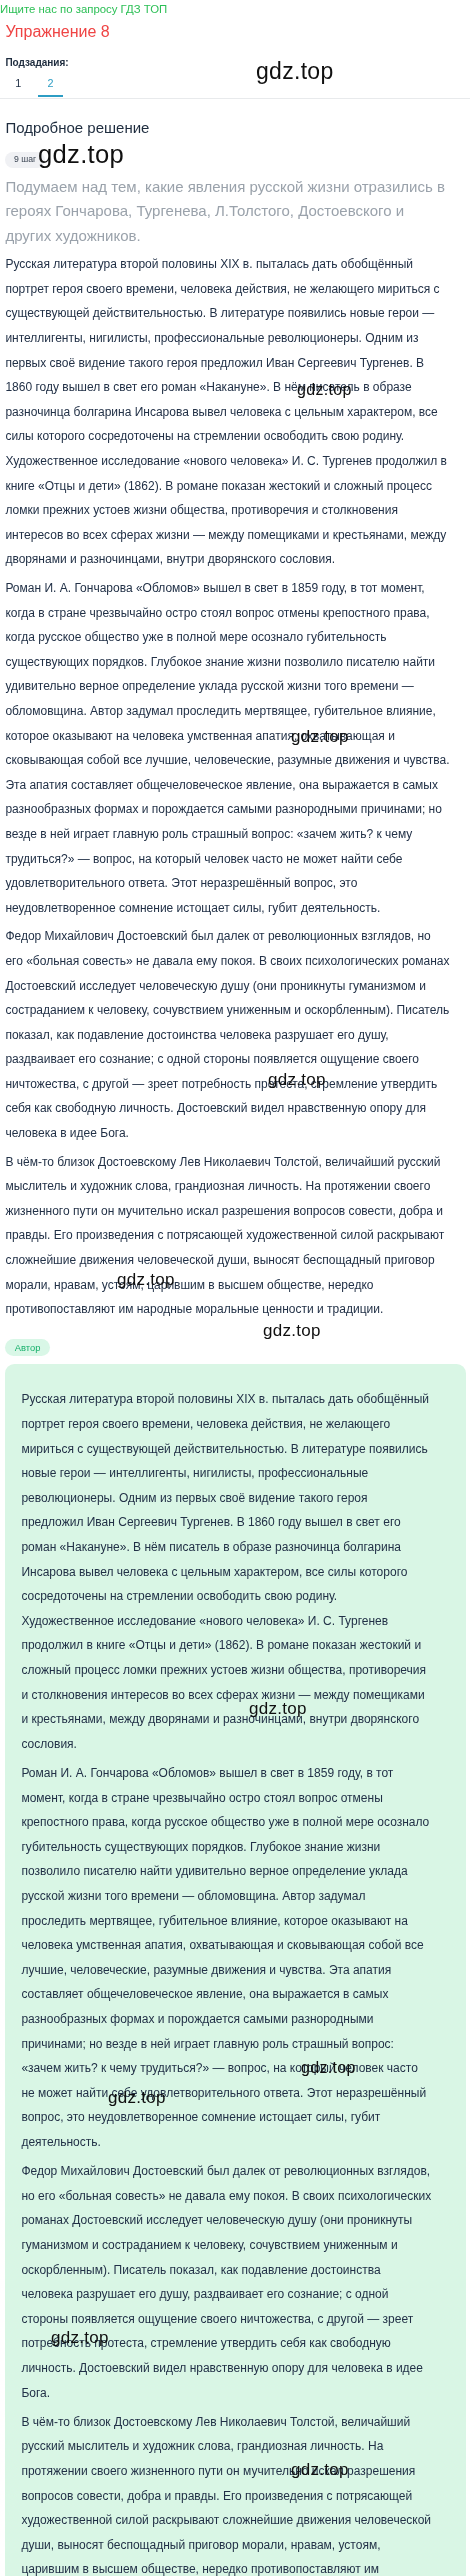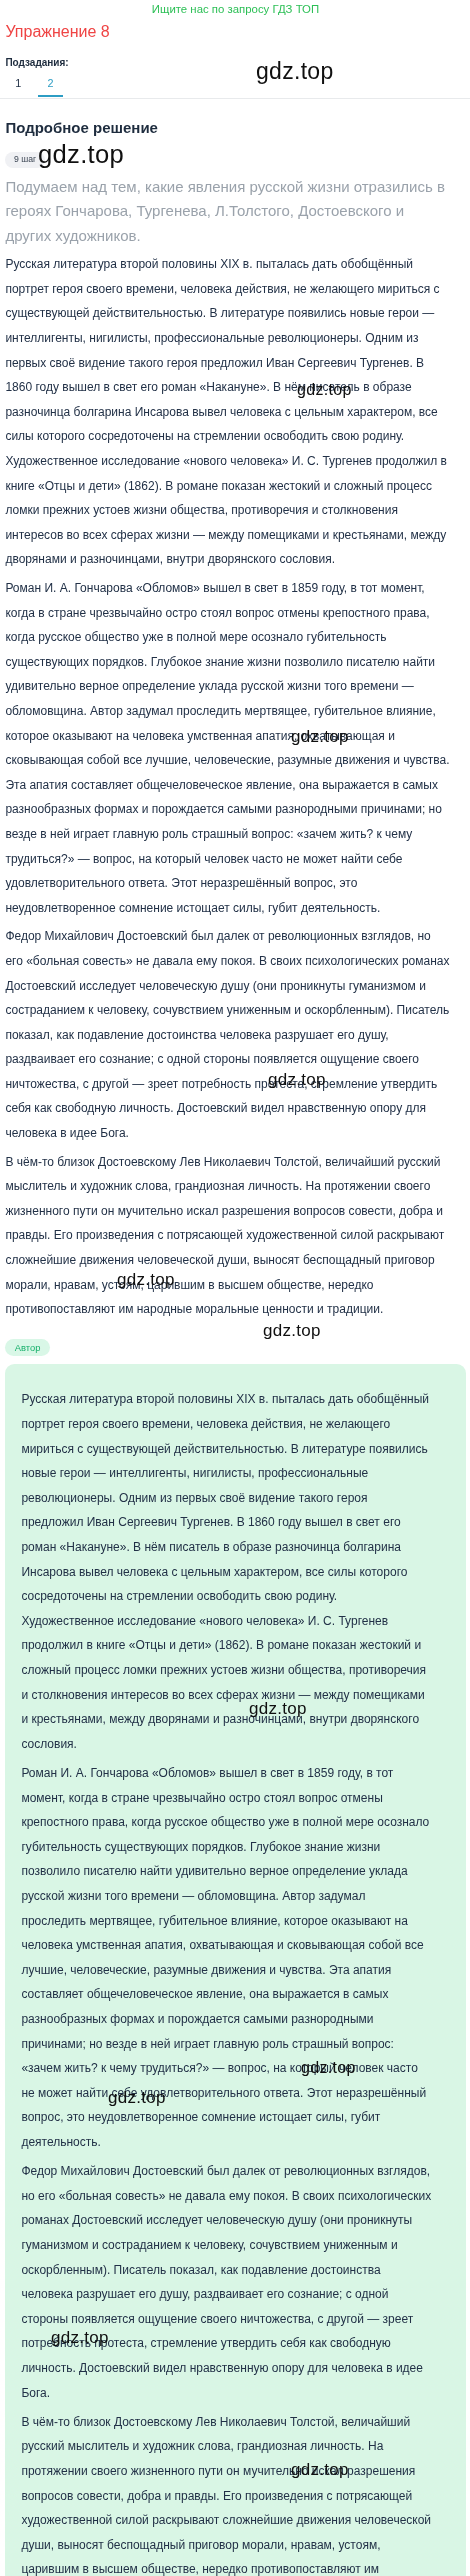--- a/index.html
+++ b/index.html
@@ -1,34 +1,34 @@
 <!DOCTYPE html>
 <html style="font-size:10.8px"><head>
 <meta charset="utf-8">
 <style>
   html,body{margin:0;padding:0;background:#ffffff;}
   body{width:471px;height:2576px;overflow:hidden;position:relative;
        font-family:"Liberation Sans","DejaVu Sans",sans-serif;color:#223147;}
   .page{position:relative;width:471px;height:2576px;overflow:hidden;}
 
-  .top-link{display:block;text-align:center;padding-top:3.4px;font-size:11.4px;
+  .top-link{display:block;text-align:left;padding-top:3.4px;font-size:11.4px;
             color:#2bbf55;text-decoration:none;font-weight:400;}
 
   .title{margin:6.7px 0 0 5.4px;font-size:16px;line-height:19px;font-weight:normal;color:#ef4444;}
 
   .subtasks-label{margin:15.5px 0 0 5.4px;font-size:10px;color:#1e2c3e;font-weight:700;}
 
   .tabs{display:flex;gap:6.7px;margin:6.7px 0 0 5.4px;}
   .tab{width:25.6px;text-align:center;font-size:10.8px;padding:2.7px 0 6px 0;
        color:#223147;border-bottom:2px solid transparent;cursor:pointer;}
   .tab.active{color:#2d9dc4;border-bottom-color:#2d9dc4;}
 
   .divider{border:none;border-top:0.7px solid #e8eaec;margin:1.3px 0 0 0;}
 
-  .solution-heading{margin:20px 0 0 5.4px;font-size:15px;line-height:17.5px;font-weight:bold;color:#1e2c3e;}
+  .solution-heading{margin:20px 0 0 5.4px;font-size:15px;line-height:17.5px;font-weight:normal;color:#1e2c3e;}
 
   .step-badge{display:inline-block;margin:15px 0 0 5.4px;padding:2.7px 8.7px 3.4px 8.7px;
               border-radius:9.4px;background:#f0f1f4;color:#3c4654;font-size:8.7px;}
 
   .intro{margin:6.7px 20px 0 5.4px;font-size:15px;line-height:24.6px;color:#9aa2ab;}
 
   .solution-paragraphs p{margin:4px 20px 0 5.4px;font-size:12px;line-height:24.6px;color:#223147;}
 
   .answer-badge{display:inline-block;margin:17.5px 0 0 5.4px;padding:2.7px 9.4px 3.4px 9.4px;
                 border-radius:10px;background:#d9f7e7;color:#17b06b;font-size:9.4px;}

